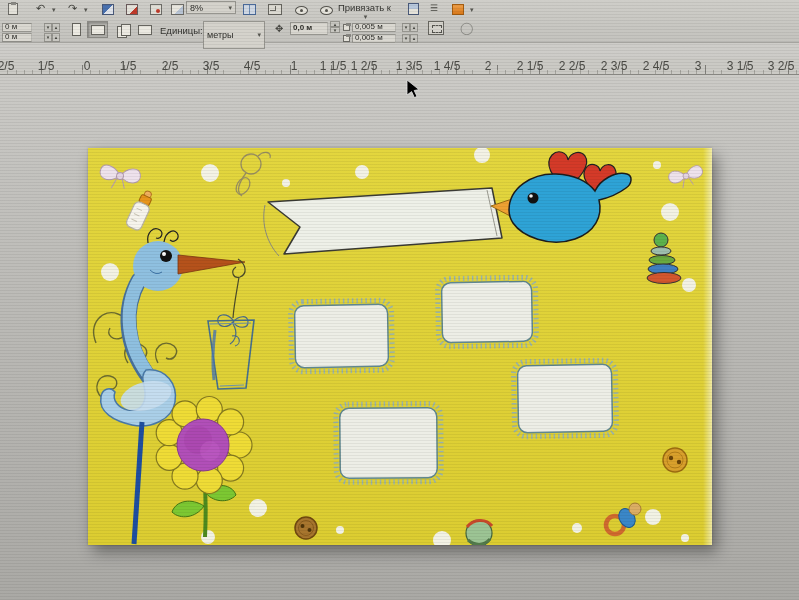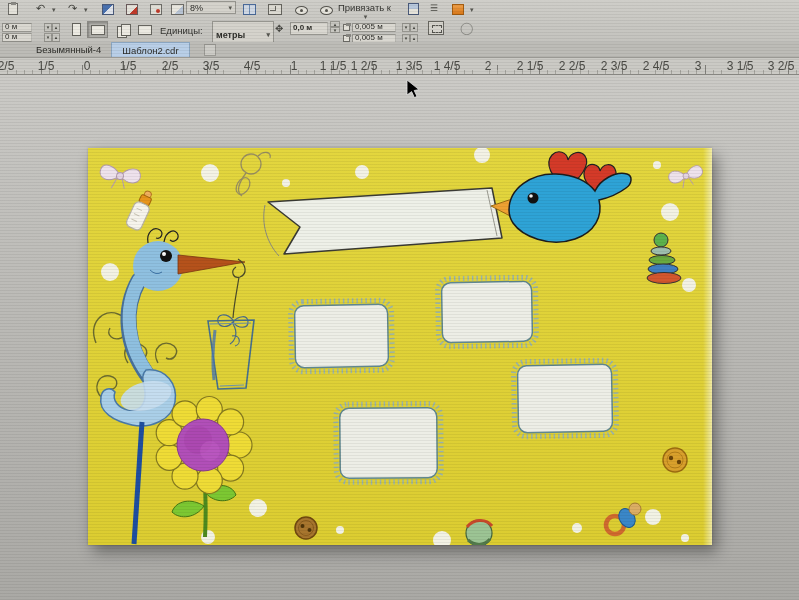--- a/index.html
+++ b/index.html
@@ -163,21 +163,21 @@
       </span>
     <span class="tb-btn tb-item" style="left:114px;top:21px;width:18px;height:17px;">
         <span class="icn pages2"></span>
       </span>
     <span class="tb-btn tb-item" style="left:136px;top:21px;width:18px;height:17px;">
         <span class="icn pageicn-l"></span>
       </span>
     <span class="tb-item" style="left:160px;top:23px;">
         <span class="label-txt">Единицы:</span>
       </span>
-    <span class="combo tb-item" style="left:212px;top:21px;width:62px;height:28px;font-weight:bold;">
+    <span class="combo tb-item" style="left:203px;top:21px;width:62px;height:28px;">
       <span>метры</span>
       <span class="drop">▾</span>
     </span>
     <span class="tb-item" style="left:275px;top:21px;">
         <span class="glyph" style="font-size:10px;">✥</span>
       </span>
     <span class="tb-item" style="left:290px;top:21px;font-weight:bold;">
         <span class="mini-field" style="width:38px;height:13px;">0,0 м</span>
       </span>
     <span class="tb-item vstep" style="left:330px;top:21px;">
@@ -201,29 +201,20 @@
         <span class="stepbox">▴</span>
       </span>
     <span class="tb-item" style="left:428px;top:21px;">
         <span class="icn tfill"></span>
       </span>
     <span class="tb-item disabled" style="left:460px;top:21px;">
         <span class="glyph" style="font-size:12px;">◯</span>
       </span>
   </div>
 
-  <div class="tabbar">
-    <div class="doc-tab">
-        <span>Безымянный-4</span>
-      </div>
-    <div class="doc-tab active">
-        <span>Шаблон2.cdr</span>
-      </div>
-    <div class="tab-extra"></div>
-  </div>
 
   <div class="ruler">
     <span style="left:6px">2/5</span>
     <span style="left:46px">1/5</span>
     <span style="left:87px">0</span>
     <span style="left:128px">1/5</span>
     <span style="left:170px">2/5</span>
     <span style="left:211px">3/5</span>
     <span style="left:252px">4/5</span>
     <span style="left:294px">1</span>

